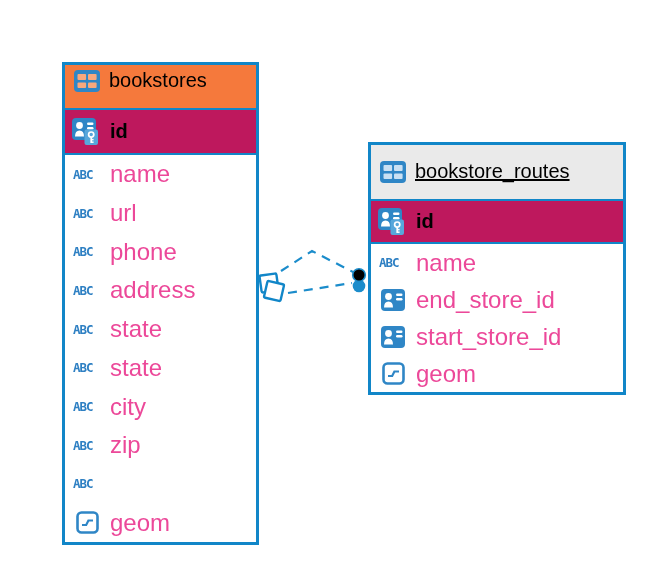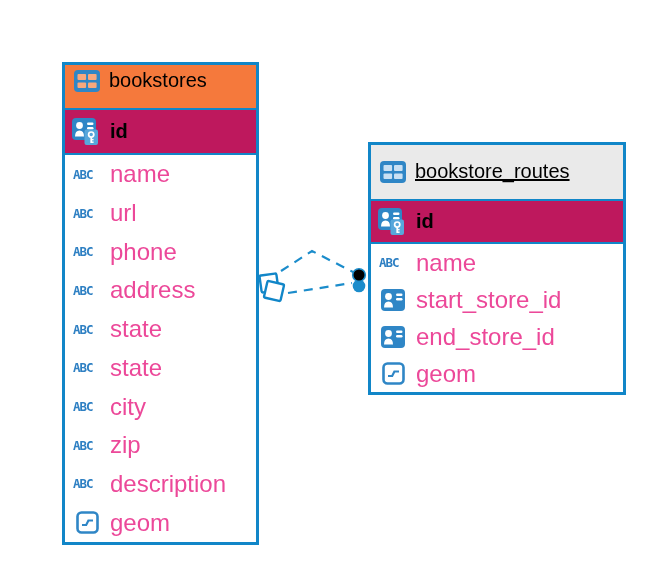--- a/index.html
+++ b/index.html
@@ -140,21 +140,20 @@
             </svg>
           </span>
           <span class="clabel">zip</span>
         </div>
         <div class="col-row">
           <span class="cicon">
             <svg width="28" height="15" viewBox="0 0 28 15">
               <text x="0" y="12" font-family="DejaVu Sans Mono, monospace" font-weight="bold" font-size="12.5" letter-spacing="-1" fill="#2F80C3">ABC</text>
             </svg>
           </span>
-          <span class="clabel">description</span>
         </div>
         <div class="col-row">
           <span class="cicon">
             <svg width="23" height="23" viewBox="0 0 23 23">
               <rect x="1.5" y="1.5" width="20" height="20" rx="4" fill="#fff" stroke="#2F86C6" stroke-width="2.6"></rect>
               <path d="M6,14 L10.2,14 L12.4,9.5 L17,9.5" fill="none" stroke="#2F86C6" stroke-width="2.2"></path>
             </svg>
           </span>
           <span class="clabel">geom</span>
         </div>
@@ -205,33 +204,33 @@
         <div class="col-row">
           <span class="cicon">
             <svg width="24" height="22" viewBox="0 0 24 22">
               <rect x="0" y="0" width="24" height="22" rx="4" fill="#2F86C6"></rect>
               <circle cx="7.5" cy="7.5" r="3.4" fill="#fff"></circle>
               <path d="M3,18.5 Q3,12.5 7.5,12.5 Q12,12.5 12,18.5 Z" fill="#fff"></path>
               <rect x="15" y="4.5" width="6.5" height="2.4" rx="1.2" fill="#fff"></rect>
               <rect x="15" y="9" width="6.5" height="2.4" rx="1.2" fill="#fff"></rect>
             </svg>
           </span>
-          <span class="clabel">start_store_id</span>
+          <span class="clabel">end_store_id</span>
         </div>
         <div class="col-row">
           <span class="cicon">
             <svg width="24" height="22" viewBox="0 0 24 22">
               <rect x="0" y="0" width="24" height="22" rx="4" fill="#2F86C6"></rect>
               <circle cx="7.5" cy="7.5" r="3.4" fill="#fff"></circle>
               <path d="M3,18.5 Q3,12.5 7.5,12.5 Q12,12.5 12,18.5 Z" fill="#fff"></path>
               <rect x="15" y="4.5" width="6.5" height="2.4" rx="1.2" fill="#fff"></rect>
               <rect x="15" y="9" width="6.5" height="2.4" rx="1.2" fill="#fff"></rect>
             </svg>
           </span>
-          <span class="clabel">end_store_id</span>
+          <span class="clabel">start_store_id</span>
         </div>
         <div class="col-row">
           <span class="cicon">
             <svg width="23" height="23" viewBox="0 0 23 23">
               <rect x="1.5" y="1.5" width="20" height="20" rx="4" fill="#fff" stroke="#2F86C6" stroke-width="2.6"></rect>
               <path d="M6,14 L10.2,14 L12.4,9.5 L17,9.5" fill="none" stroke="#2F86C6" stroke-width="2.2"></path>
             </svg>
           </span>
           <span class="clabel">geom</span>
         </div>

